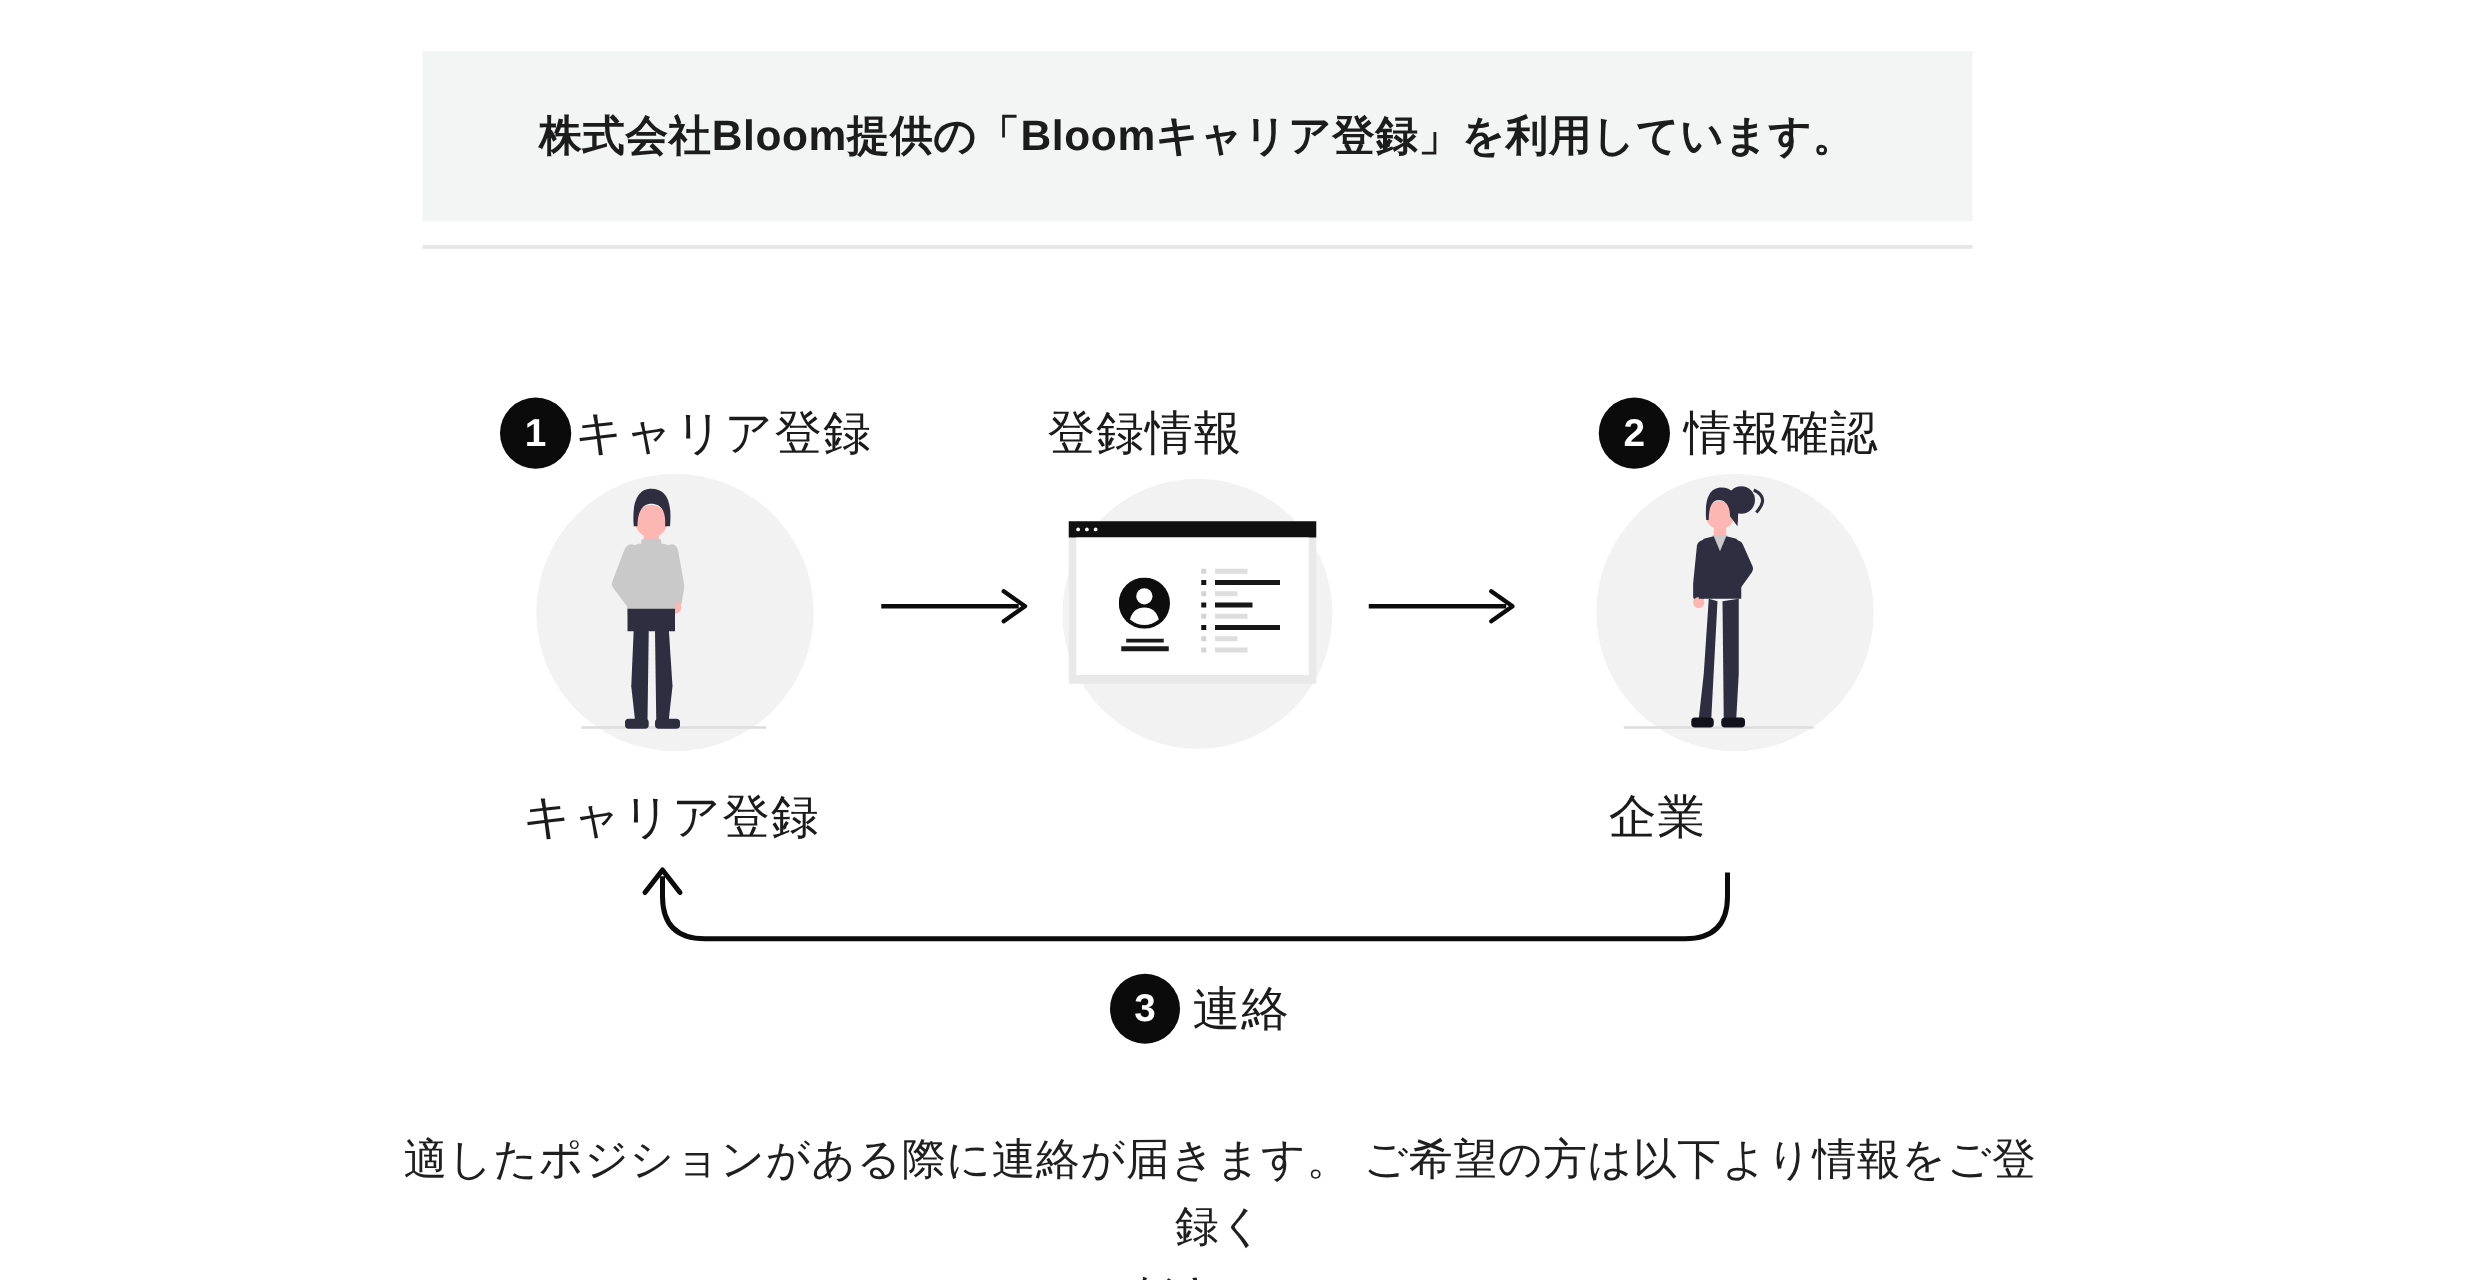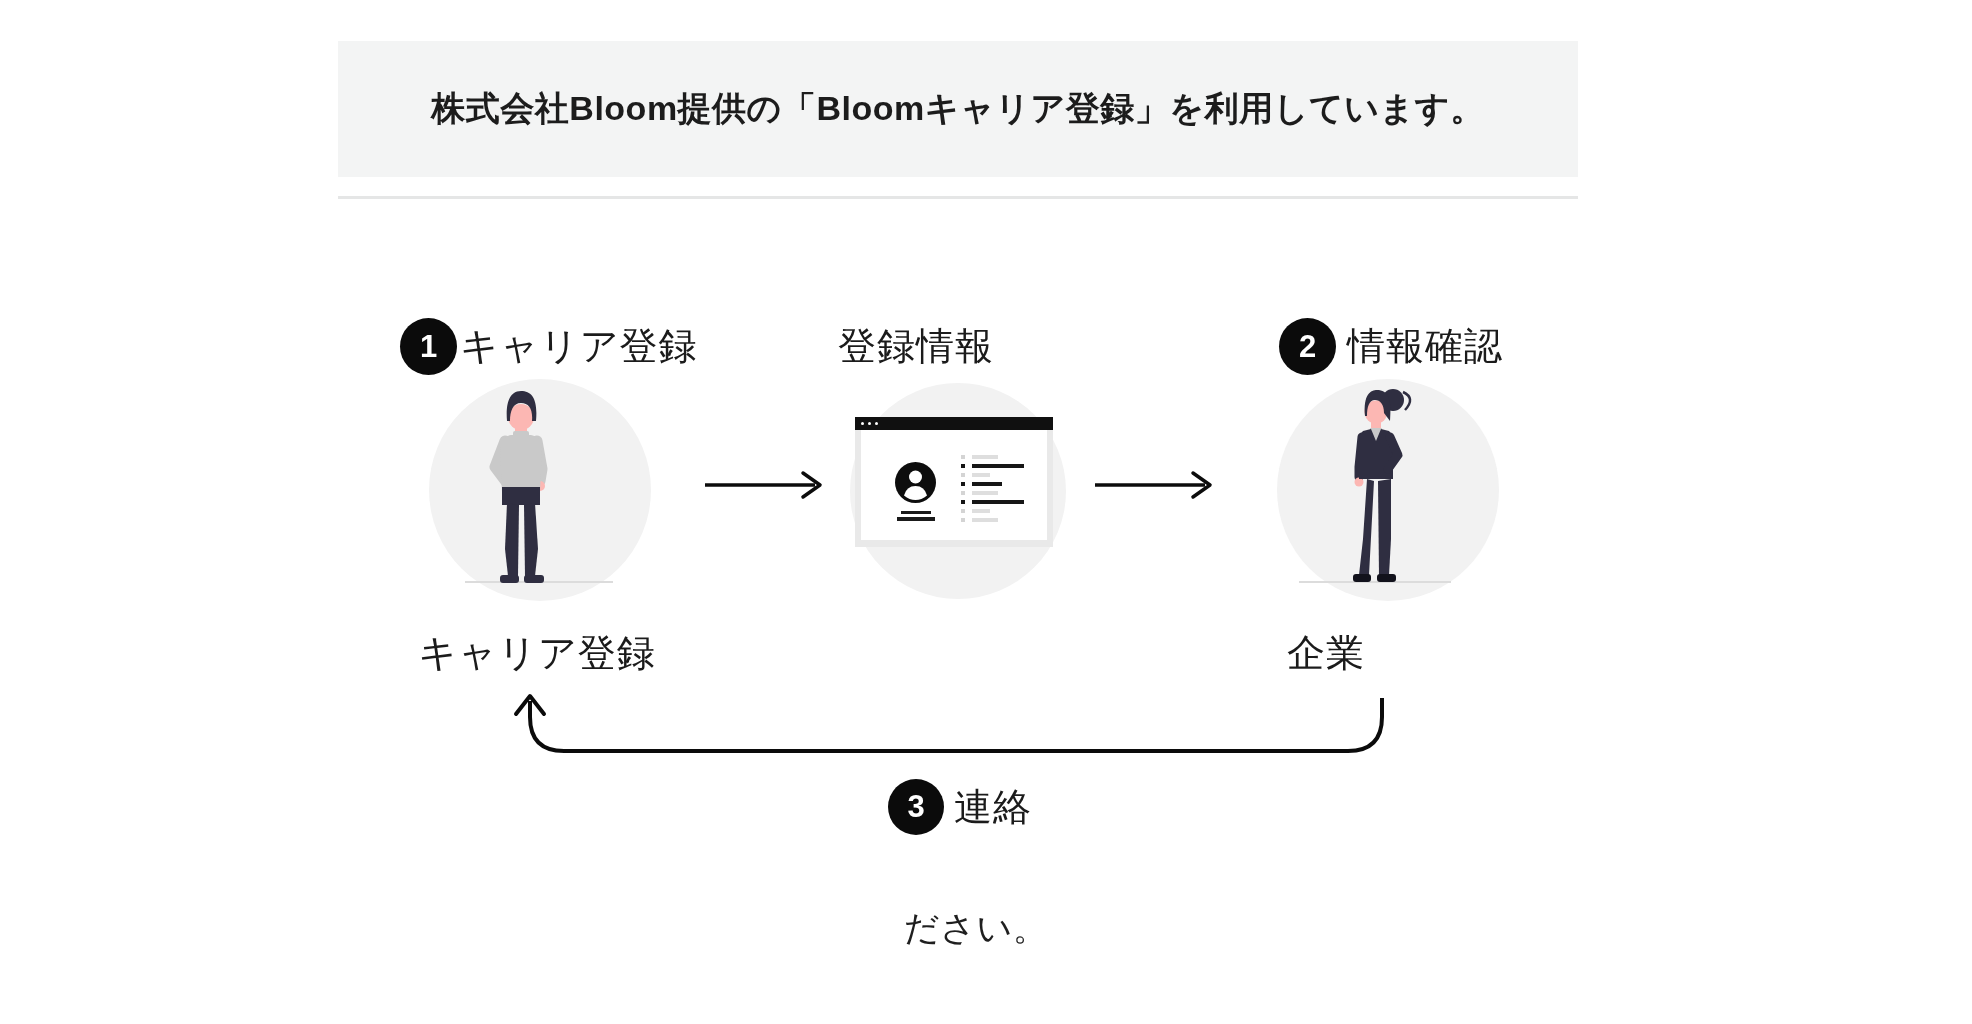--- a/index.html
+++ b/index.html
@@ -245,16 +245,17 @@
       <path d="M877,15 L877,34 Q877,68 843,68 L59,68 Q25,68 25,34 L25,18" stroke="#0b0b0b" stroke-width="4" fill="none"></path>
       <path d="M11,31 L25,13 L39,31" stroke="#0b0b0b" stroke-width="4" fill="none" stroke-linejoin="round" stroke-linecap="round"></path>
     </svg>
 
     <div class="abs badge badge-3">3</div>
     <div class="abs step-label label-3">連絡</div>
 
   </section>
 
   <p class="abs footer-note">
+    <span>適したポジションがある際に連絡が届きます。 ご希望の方は以下より情報をご登録く</span>
     <span>ださい。</span>
   </p>
 
 </div>
 
 </body></html>

